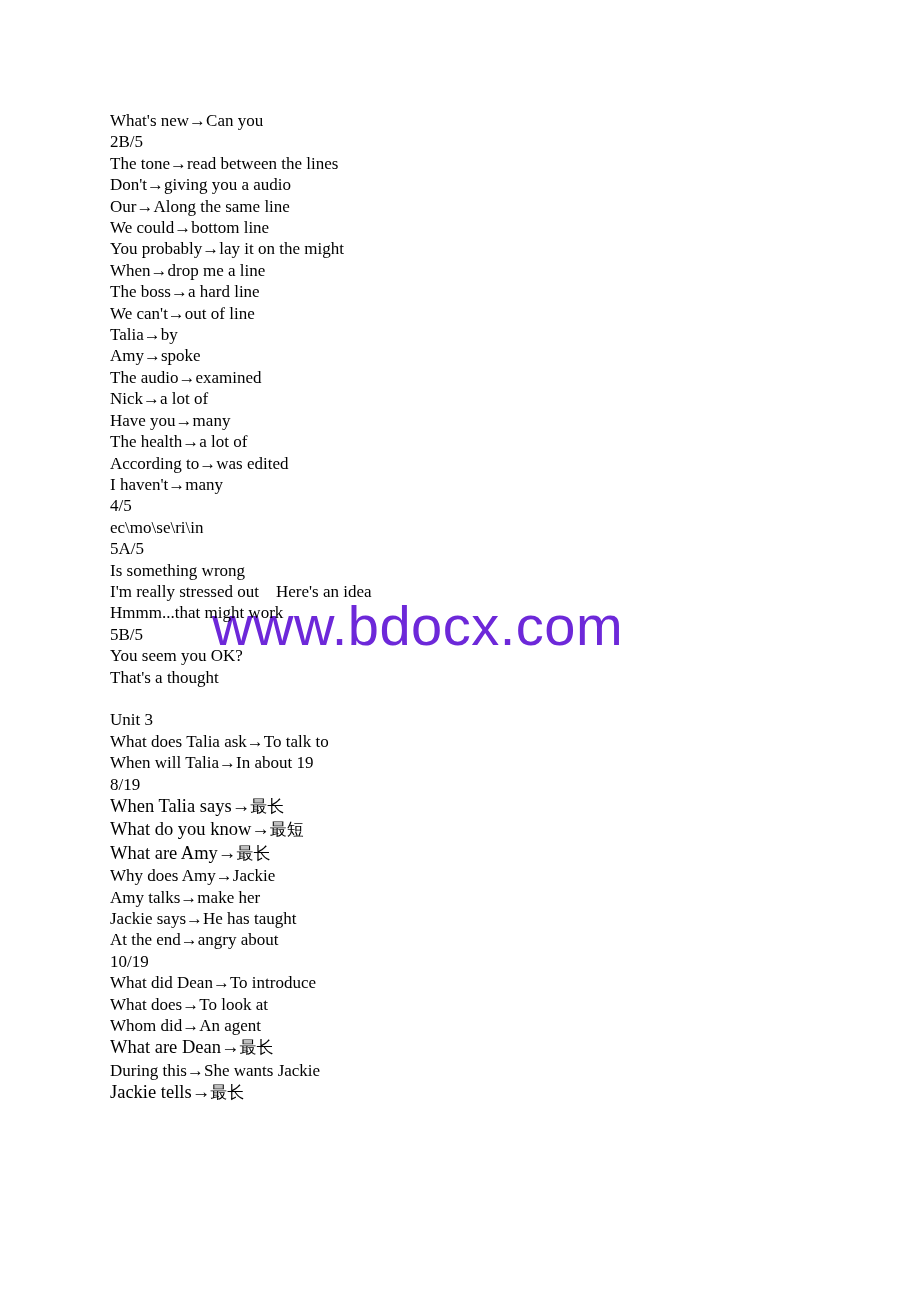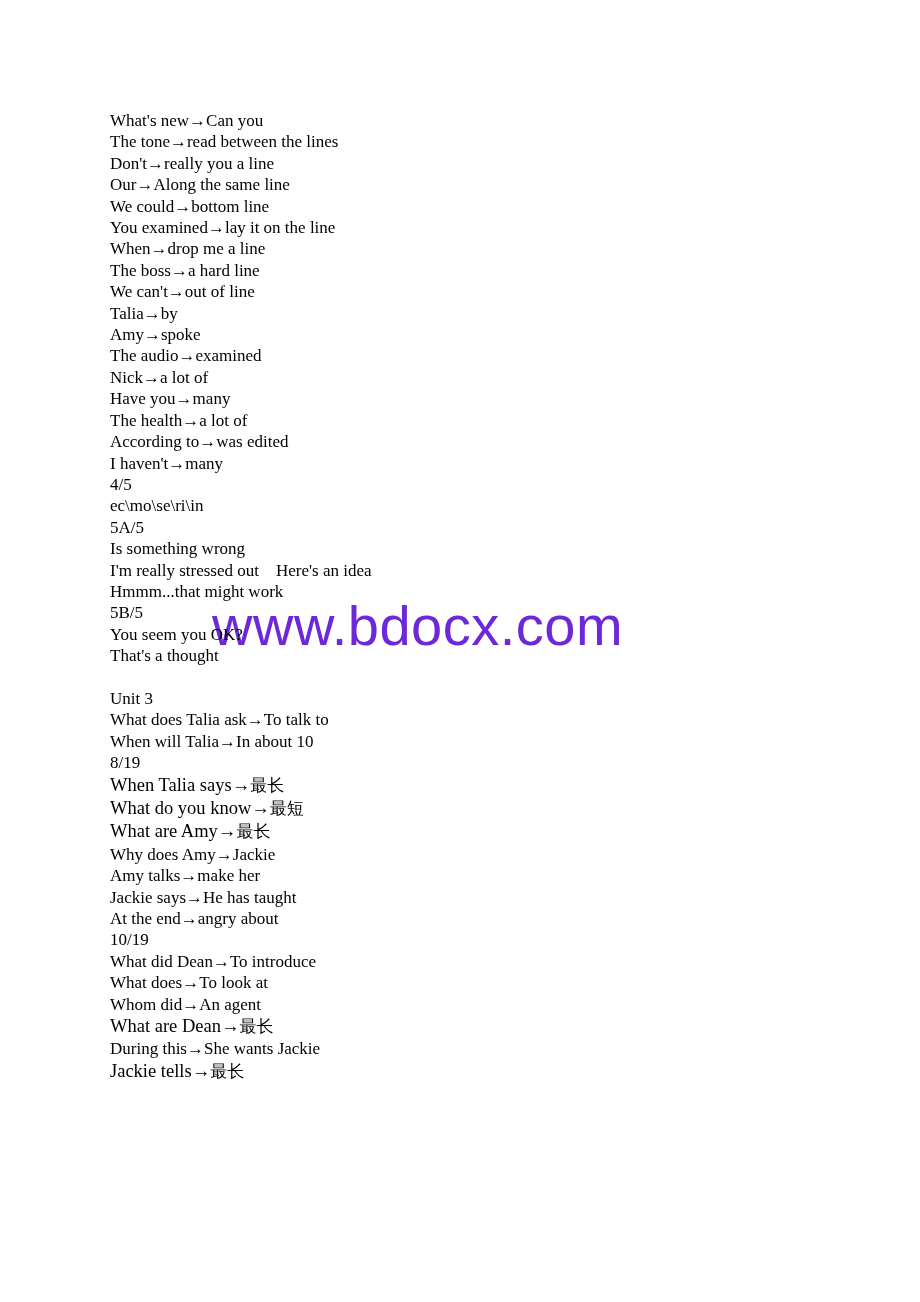--- a/index.html
+++ b/index.html
@@ -60,25 +60,26 @@
     text-align: right;
   }
 </style>
 </head>
 <body>
 
 <div id="watermark">www.bdocx.com</div>
 
 <div id="doc-body">
     <div class="doc-line">What's new→Can you</div>
+    <div class="doc-line">2B/5</div>
     <div class="doc-line">The tone→read between the lines</div>
-    <div class="doc-line">Don't→really you a line</div>
+    <div class="doc-line">Don't→giving you a audio</div>
     <div class="doc-line">Our→Along the same line</div>
     <div class="doc-line">We could→bottom line</div>
-    <div class="doc-line">You examined→lay it on the line</div>
+    <div class="doc-line">You probably→lay it on the might</div>
     <div class="doc-line">When→drop me a line</div>
     <div class="doc-line">The boss→a hard line</div>
     <div class="doc-line">We can't→out of line</div>
     <div class="doc-line">Talia→by</div>
     <div class="doc-line">Amy→spoke</div>
     <div class="doc-line">The audio→examined</div>
     <div class="doc-line">Nick→a lot of</div>
     <div class="doc-line">Have you→many</div>
     <div class="doc-line">The health→a lot of</div>
     <div class="doc-line">According to→was edited</div>
@@ -88,21 +89,21 @@
     <div class="doc-line">5A/5</div>
     <div class="doc-line">Is something wrong</div>
     <div class="doc-line">I'm really stressed out    Here's an idea</div>
     <div class="doc-line">Hmmm...that might work</div>
     <div class="doc-line">5B/5</div>
     <div class="doc-line">You seem you OK?</div>
     <div class="doc-line">That's a thought</div>
     <div class="doc-line blank">&nbsp;</div>
     <div class="doc-line">Unit 3</div>
     <div class="doc-line">What does Talia ask→To talk to</div>
-    <div class="doc-line">When will Talia→In about 10</div>
+    <div class="doc-line">When will Talia→In about 19</div>
     <div class="doc-line">8/19</div>
     <div class="doc-line cjk">When Talia says→<span class="cjk-run">最长</span></div>
     <div class="doc-line cjk">What do you know→<span class="cjk-run">最短</span></div>
     <div class="doc-line cjk">What are Amy→<span class="cjk-run">最长</span></div>
     <div class="doc-line">Why does Amy→Jackie</div>
     <div class="doc-line">Amy talks→make her</div>
     <div class="doc-line">Jackie says→He has taught</div>
     <div class="doc-line">At the end→angry about</div>
     <div class="doc-line">10/19</div>
     <div class="doc-line">What did Dean→To introduce</div>

